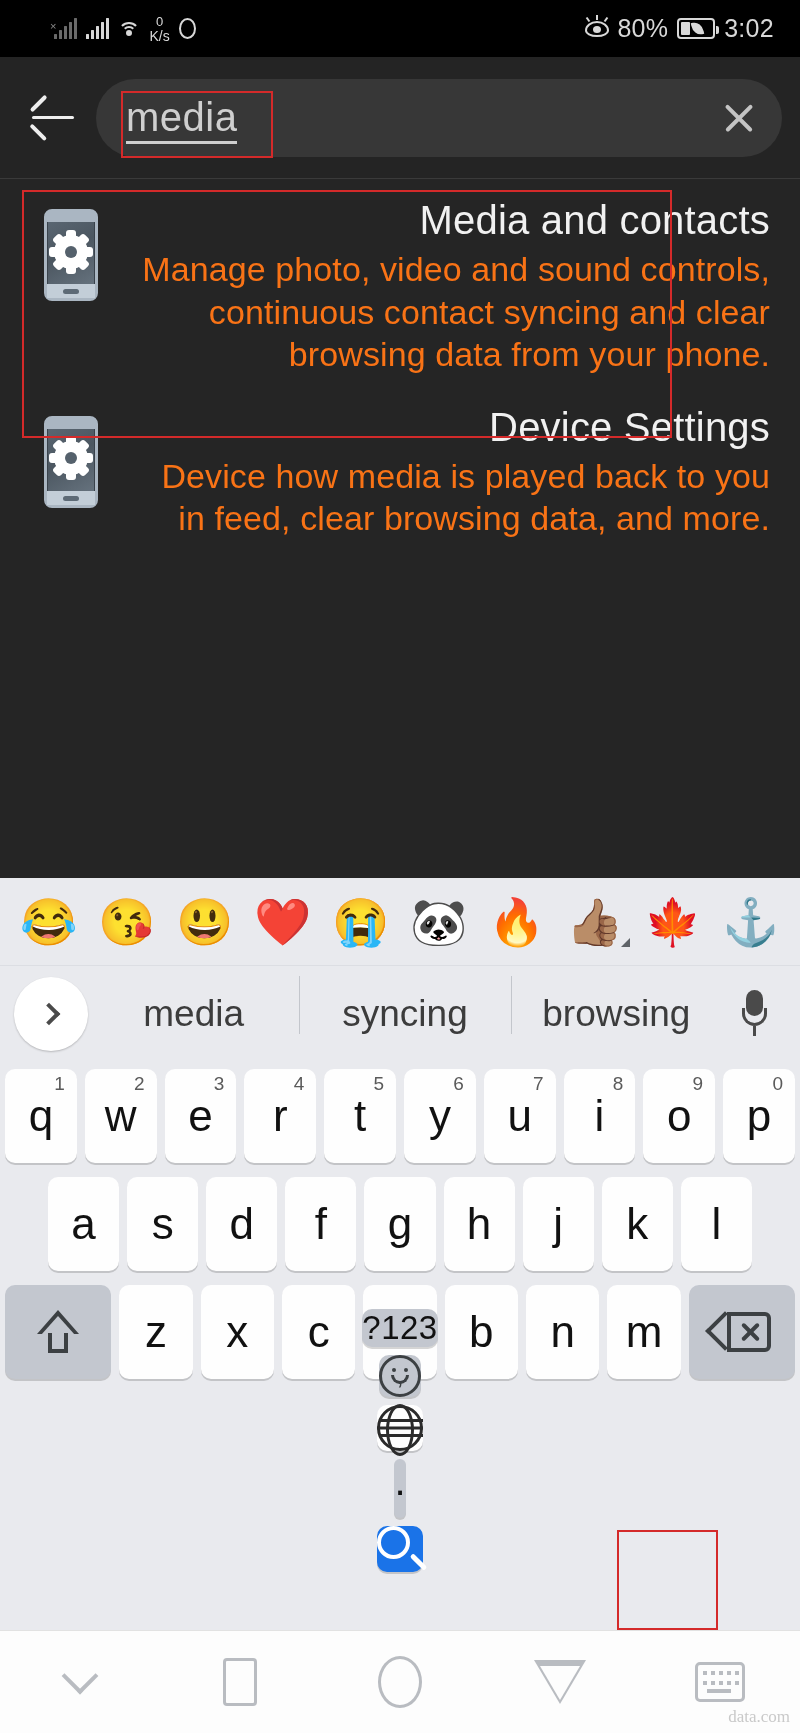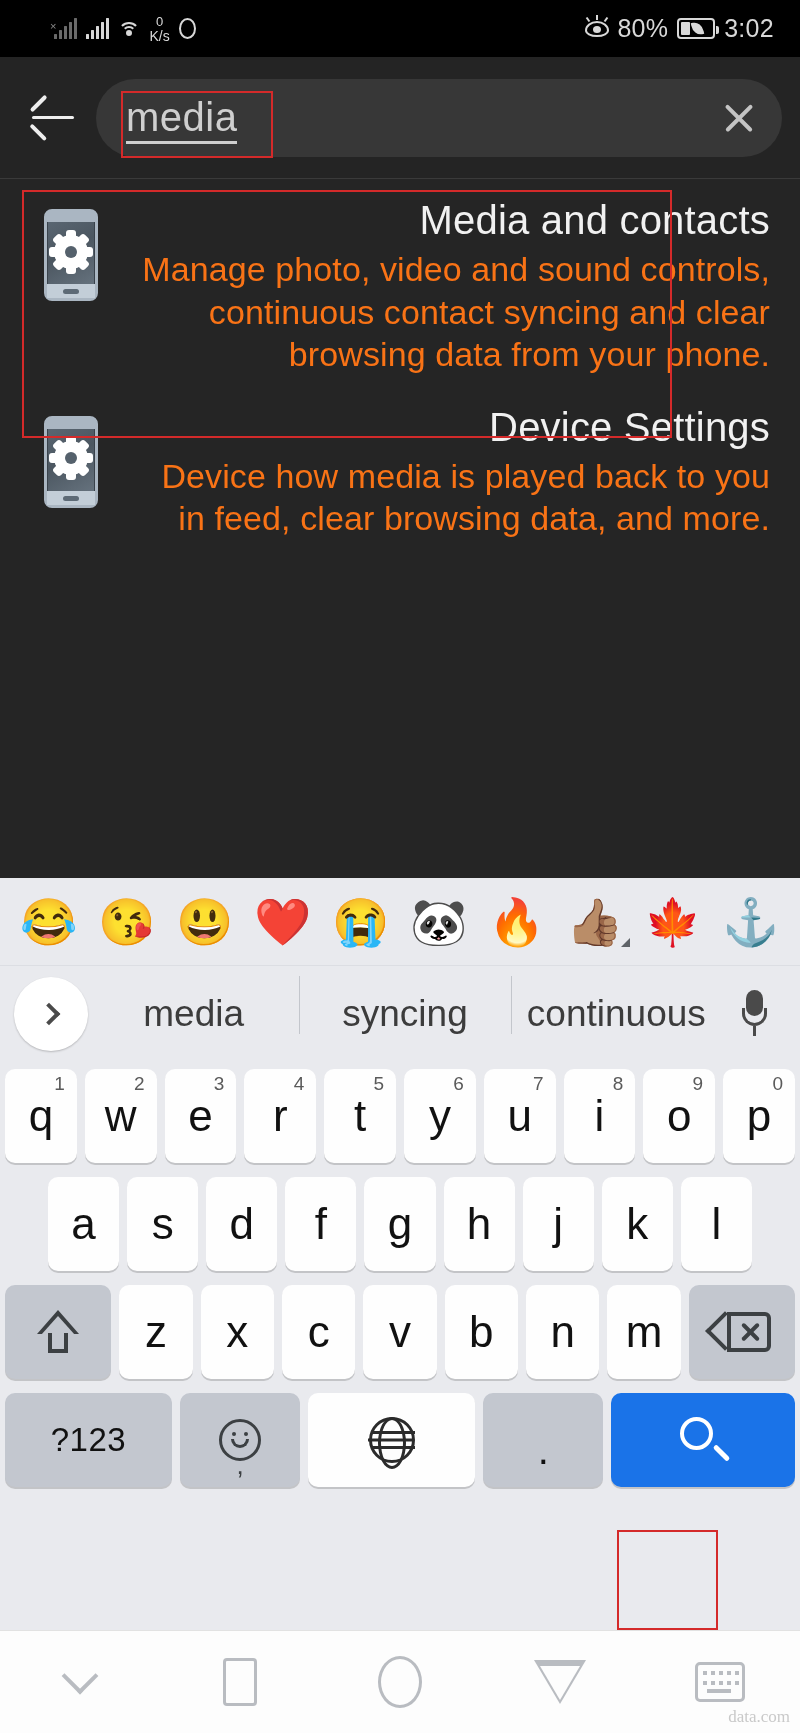--- a/index.html
+++ b/index.html
@@ -146,21 +146,21 @@
       font-size: 44px; color:#111; cursor:pointer; }
   .key .num { position:absolute; top: 4px; right: 12px; font-size: 19px; color:#5a5a5a; }
   .key.grey { background:#c3c7cf; }
   .row2 { padding: 0 48px; }
   .row3 .key.grey { flex: 1.45 1 0; }
   .key.space { flex: 4.2 1 0; font-size: 34px; color:#222; }
   .key.sym { font-size: 33px; letter-spacing:.5px; }
   .key.period { flex: .72 1 0; font-size: 40px; align-items:flex-end; padding-bottom:14px;}
   .key.comma-emoji { flex: .72 1 0; }
   .key.enter { flex: 1.1 1 0; background:#1a73e8; }
-  .row4 { padding: 0 5px 0 5px; }
+  .row4 { padding: 0 5px 0 5px; flex-direction: column; }
 
   .shift { width: 42px; height: 44px; position:relative; }
   .shift .head { position:absolute; left:0; top:0; width:0; height:0;
       border-left: 21px solid transparent; border-right: 21px solid transparent;
       border-bottom: 24px solid #3c4043; }
   .shift .head2 { position:absolute; left:4px; top:6px; width:0; height:0;
       border-left: 17px solid transparent; border-right: 17px solid transparent;
       border-bottom: 19px solid #c3c7cf; }
   .shift .body { position:absolute; left: 11px; top: 23px; width: 20px; height: 20px;
       border: 4px solid #3c4043; border-top: none; }
@@ -350,21 +350,21 @@
       <span class="emoji">🍁</span>
       <span class="emoji">⚓</span>
     </div>
 
     <div class="sugg-row">
       <span class="chev-btn">
         <span class="chev"></span>
       </span>
       <span class="sugg">media</span>
       <span class="sugg">syncing</span>
-      <span class="sugg">continuous</span>
+      <span class="sugg">browsing</span>
       <span class="mic">
         <span class="mic-ico">
             <span class="cap"></span>
             <span class="arc"></span>
             <span class="stem"></span>
           </span>
       </span>
     </div>
 
     <div class="krow row1">

